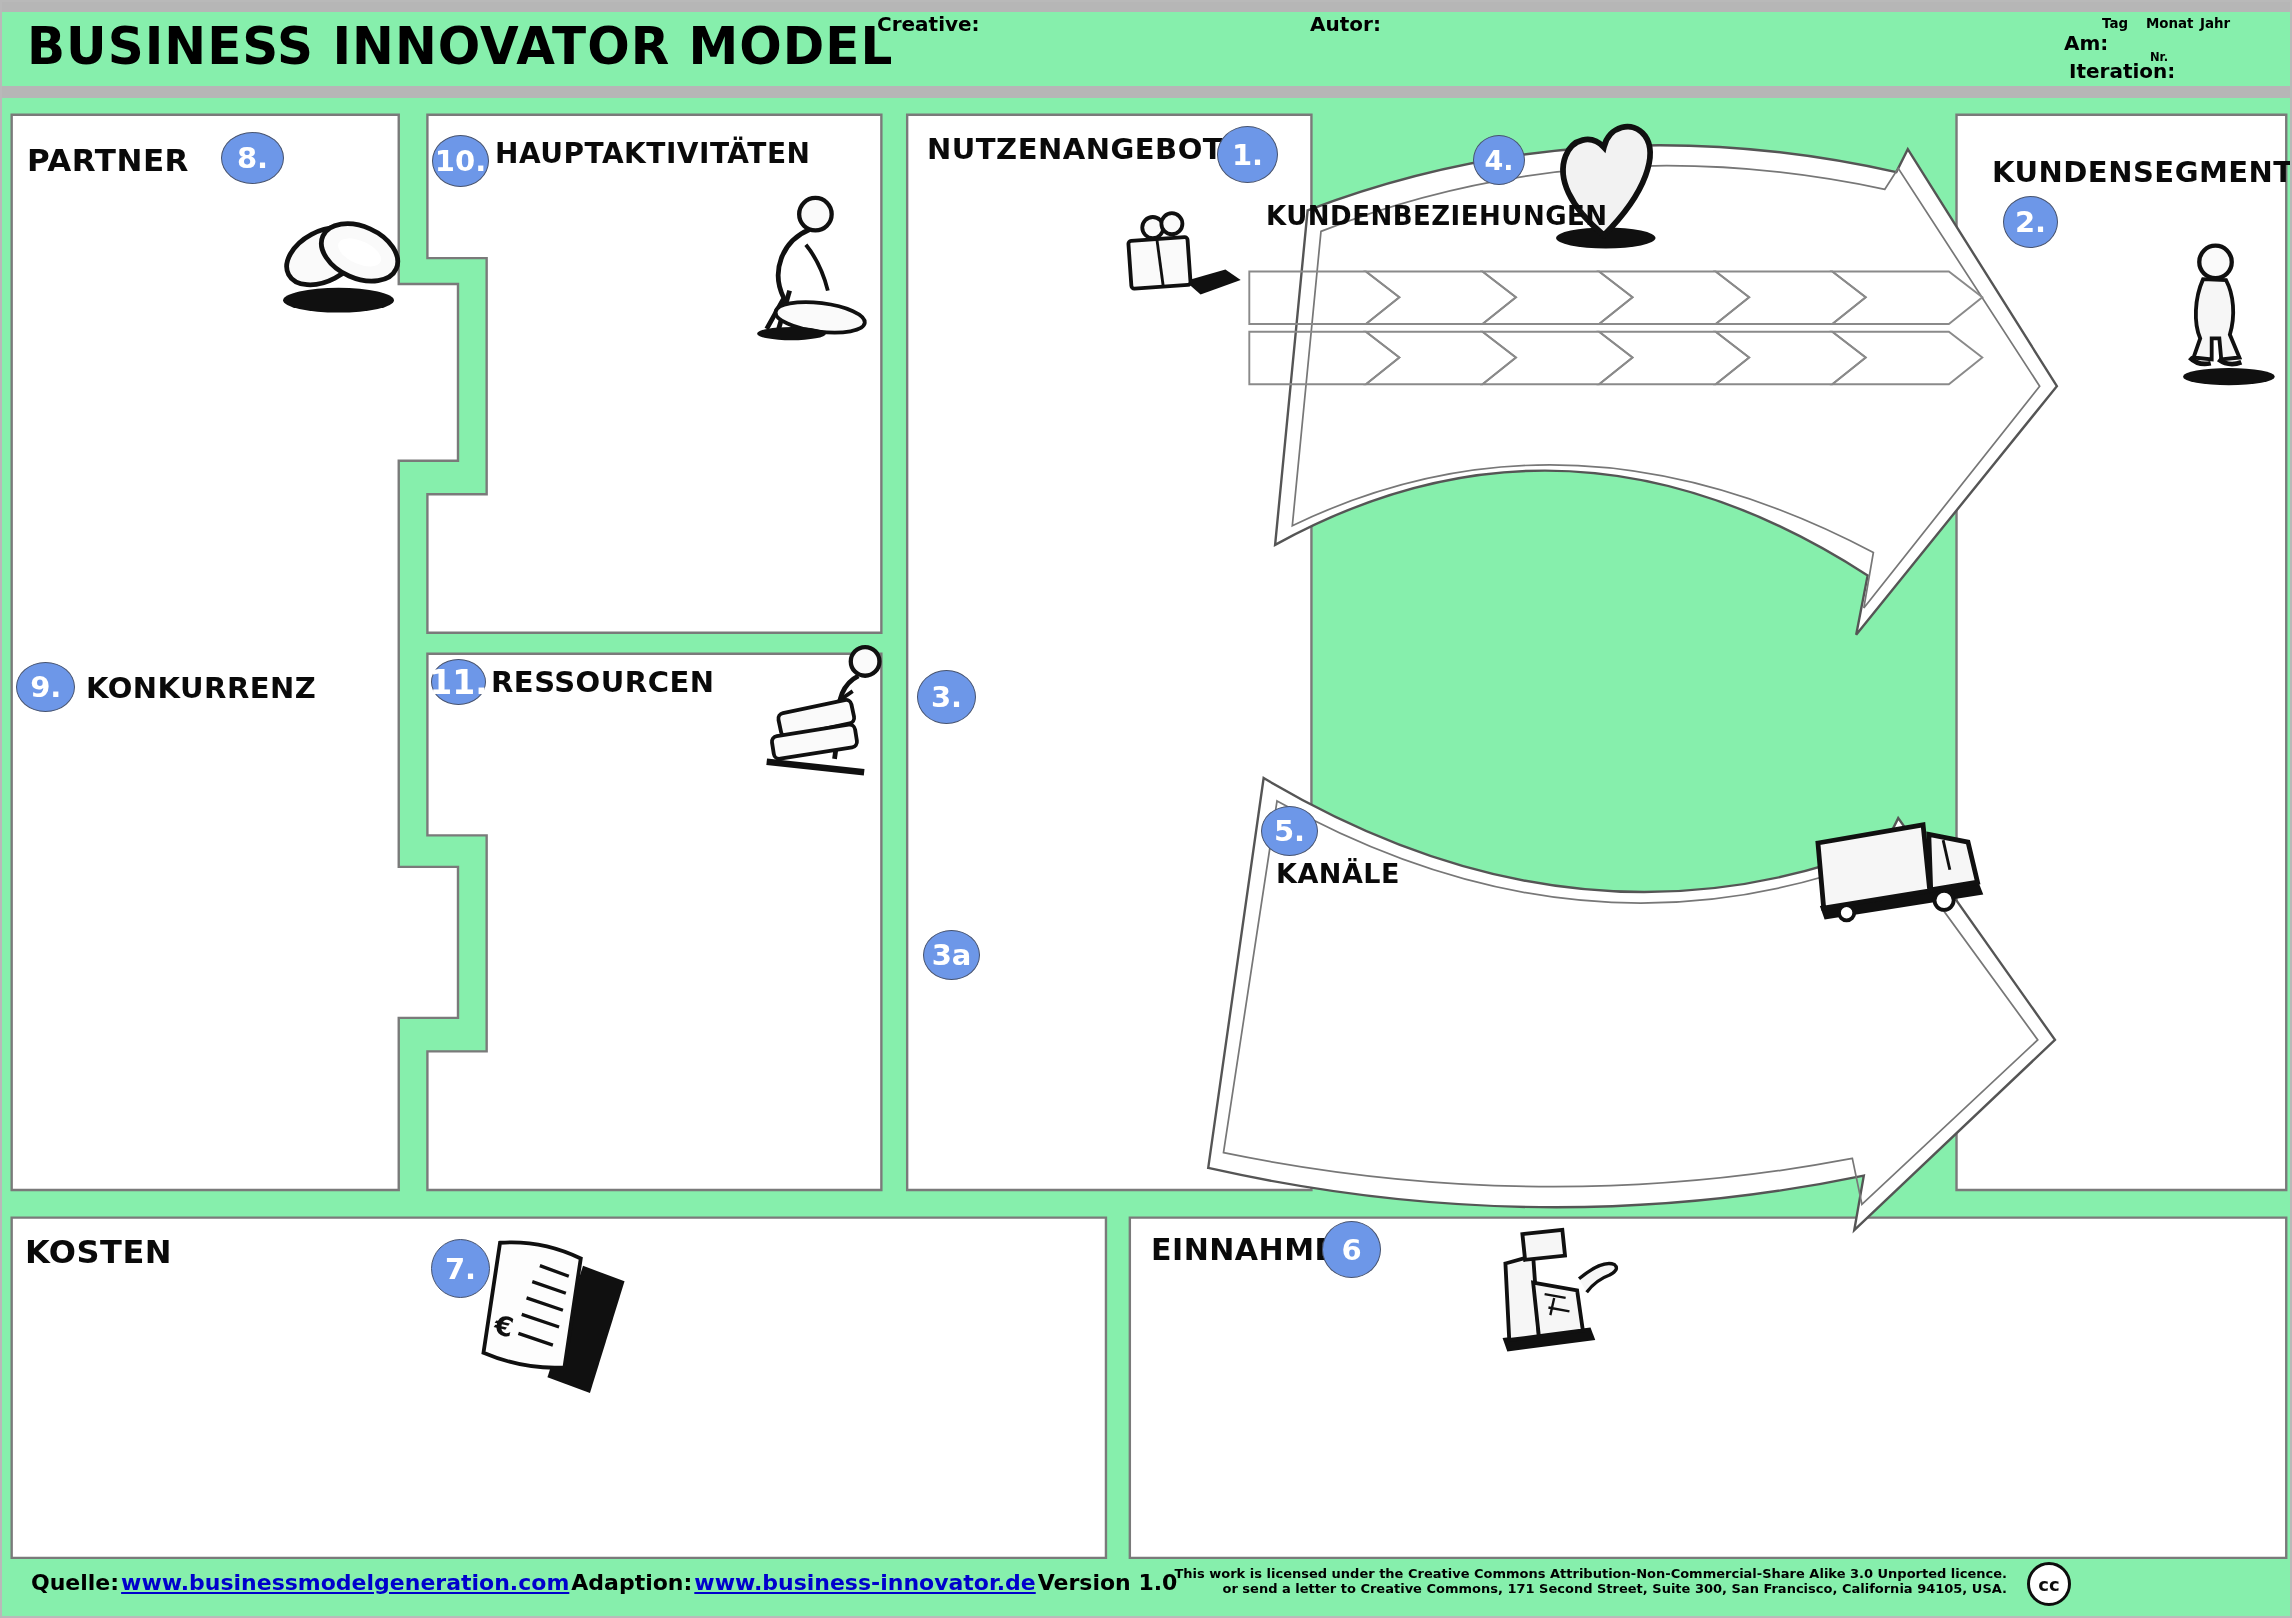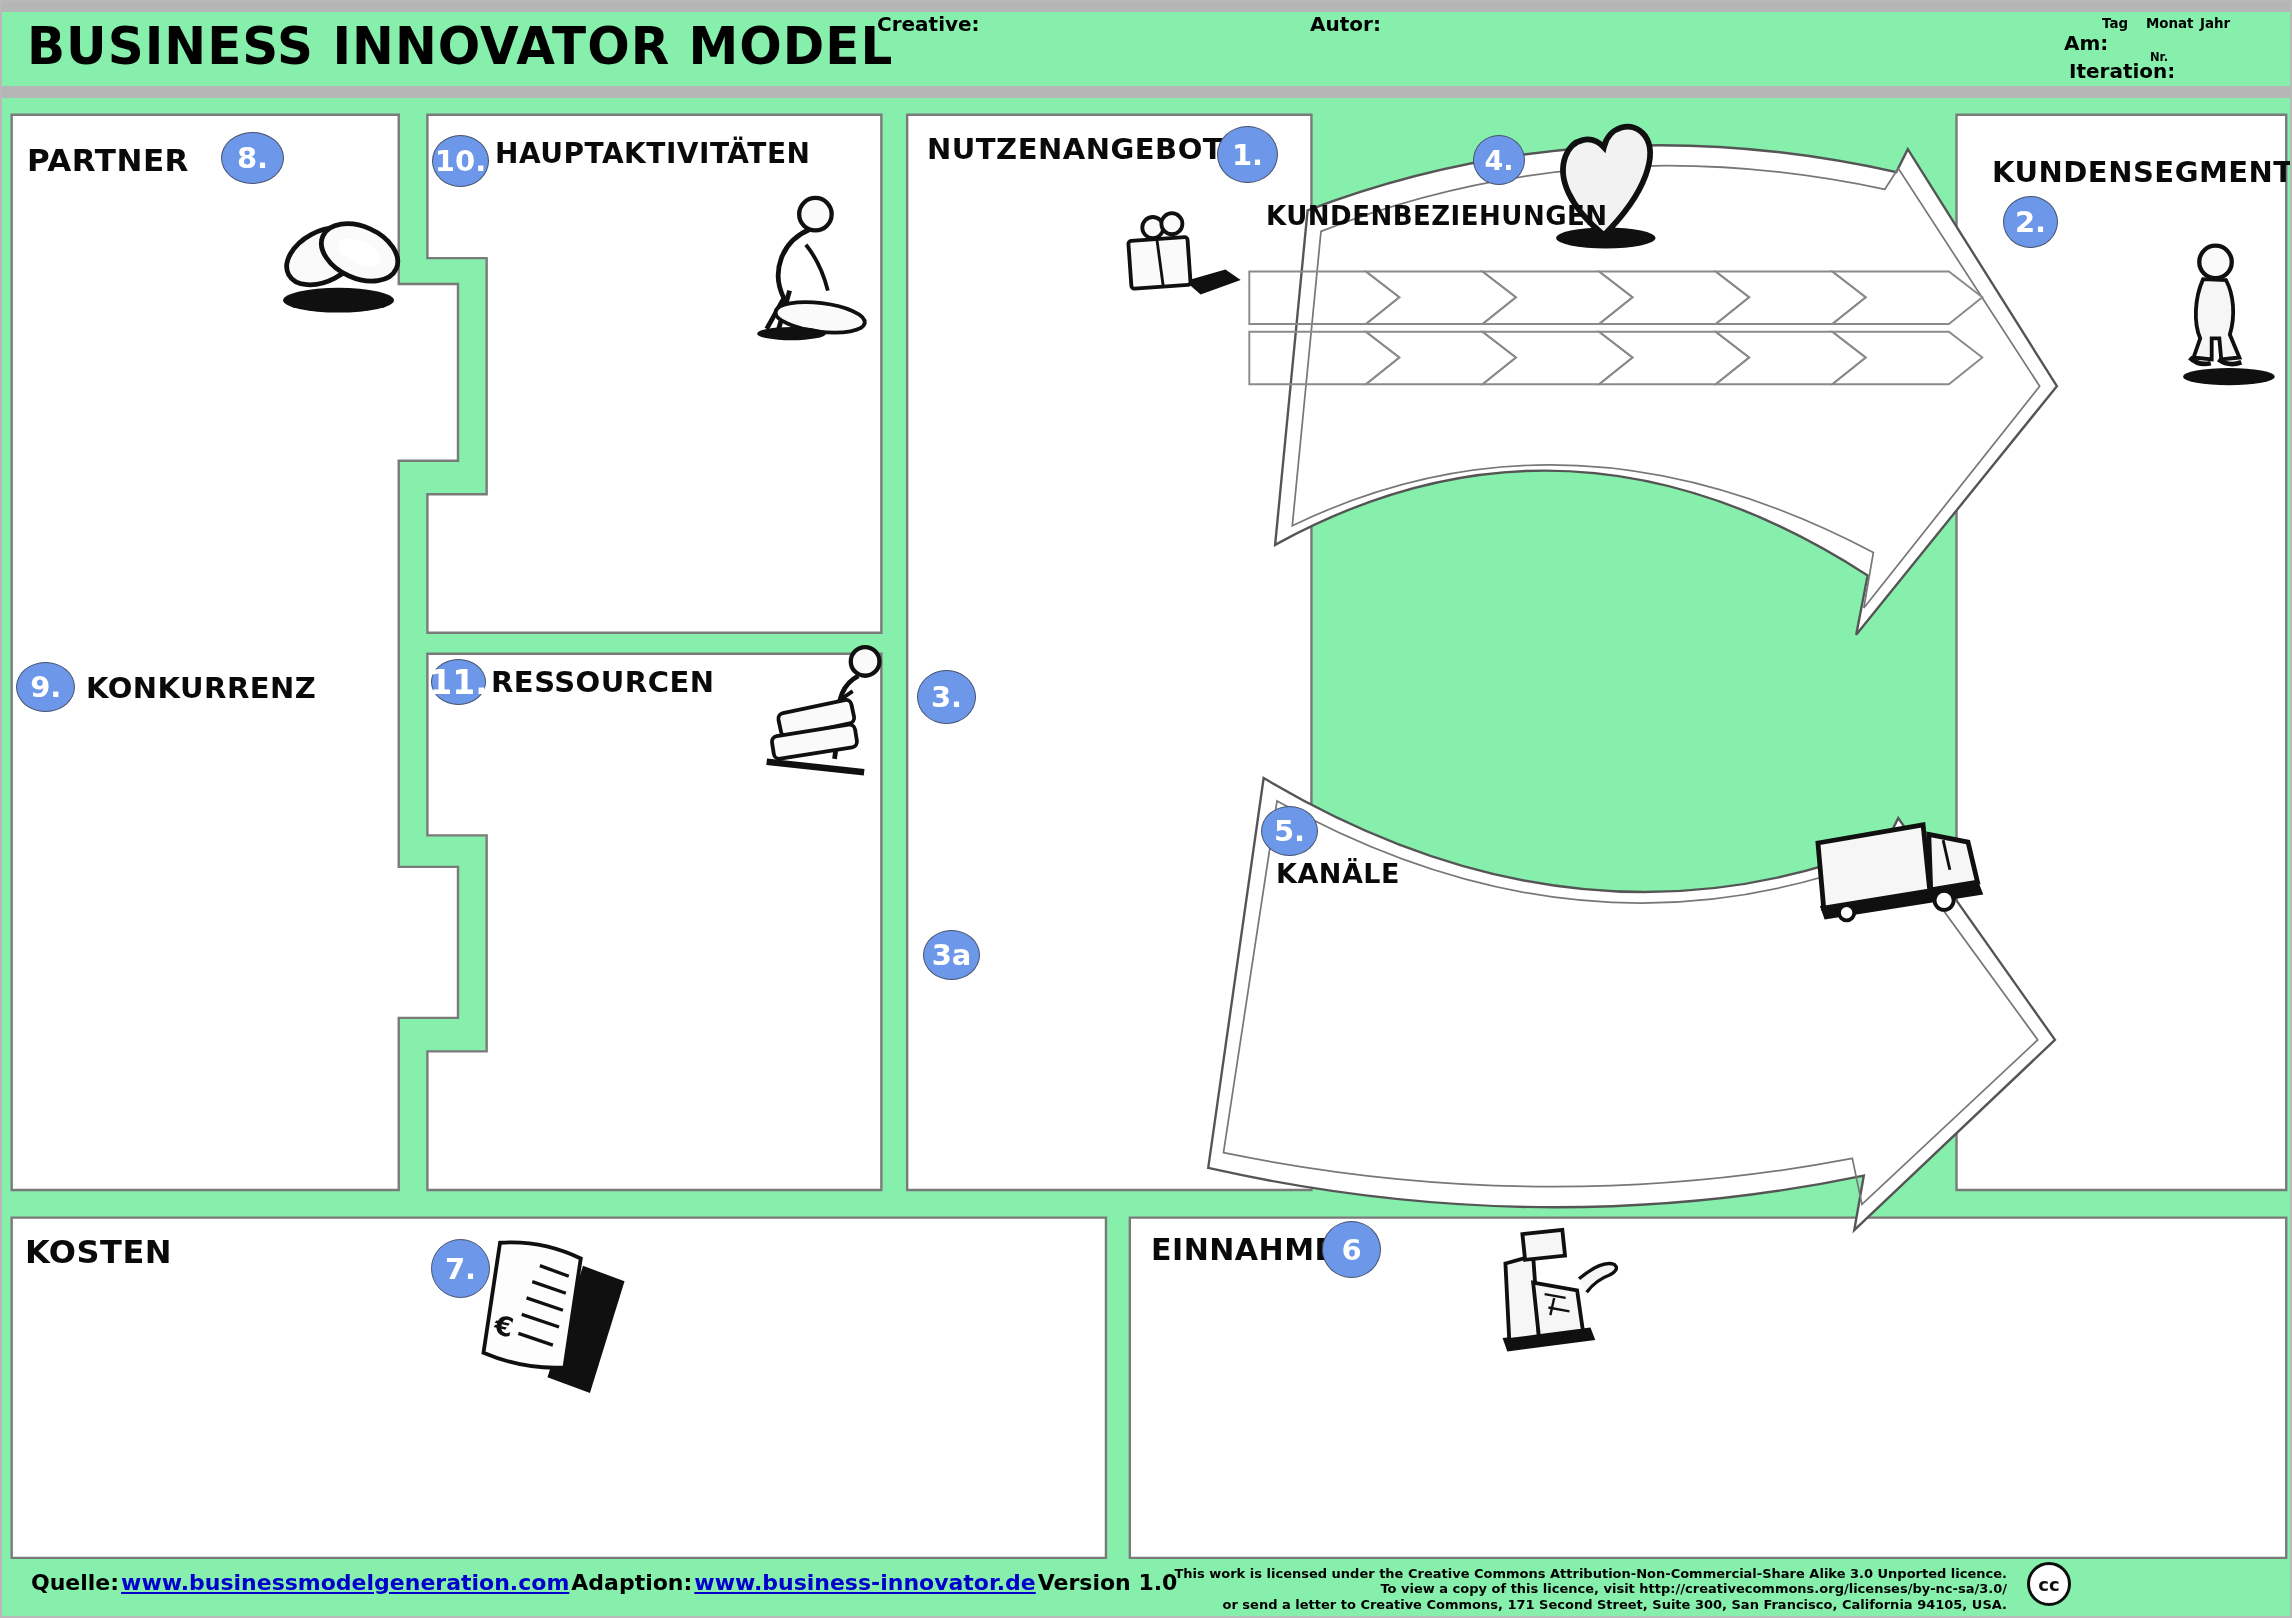--- a/index.html
+++ b/index.html
@@ -200,21 +200,20 @@
   <div class="footer-line">
     <span>Quelle:</span>
     <span class="flink">www.businessmodelgeneration.com</span>
     <span>Adaption:</span>
     <span class="flink">www.business-innovator.de</span>
     <span>Version 1.0</span>
   </div>
 
   <div class="license">
     <div>This work is licensed under the Creative Commons Attribution-Non-Commercial-Share Alike 3.0 Unported licence.</div>
-    <div>To view a copy of this licence, visit http://creativecommons.org/licenses/by-nc-sa/3.0/</div>
     <div>or send a letter to Creative Commons, 171 Second Street, Suite 300, San Francisco, California 94105, USA.</div>
   </div>
 
   <div class="cc-row">
     <div class="cc-circle">cc</div>
     <div class="cc-circle">
       <svg width="23" height="23" viewBox="0 0 24 24">
         <rect x="3" y="6" width="12" height="15" fill="none" stroke="#0d0d0d" stroke-width="3"></rect>
         <rect x="9" y="2" width="12" height="15" fill="#fff" stroke="#0d0d0d" stroke-width="3"></rect>
       </svg>

